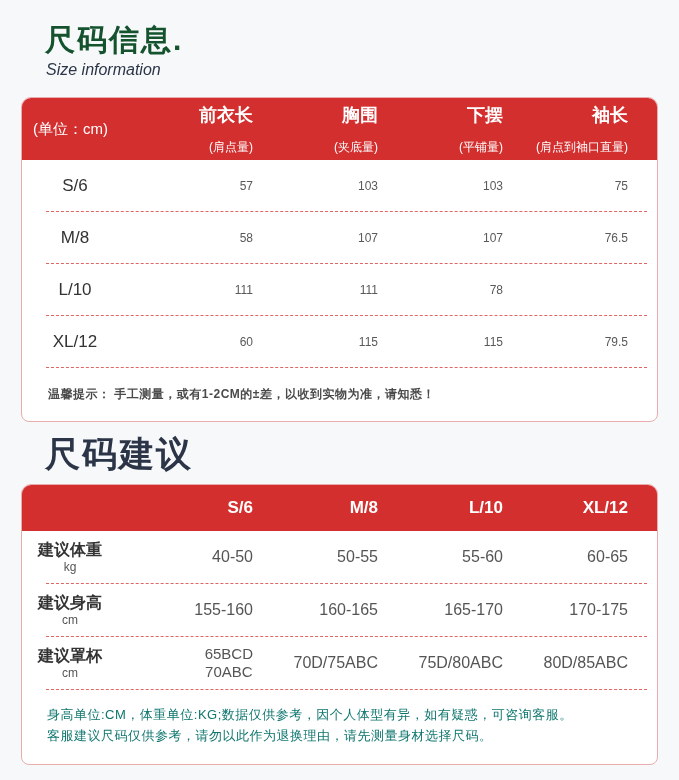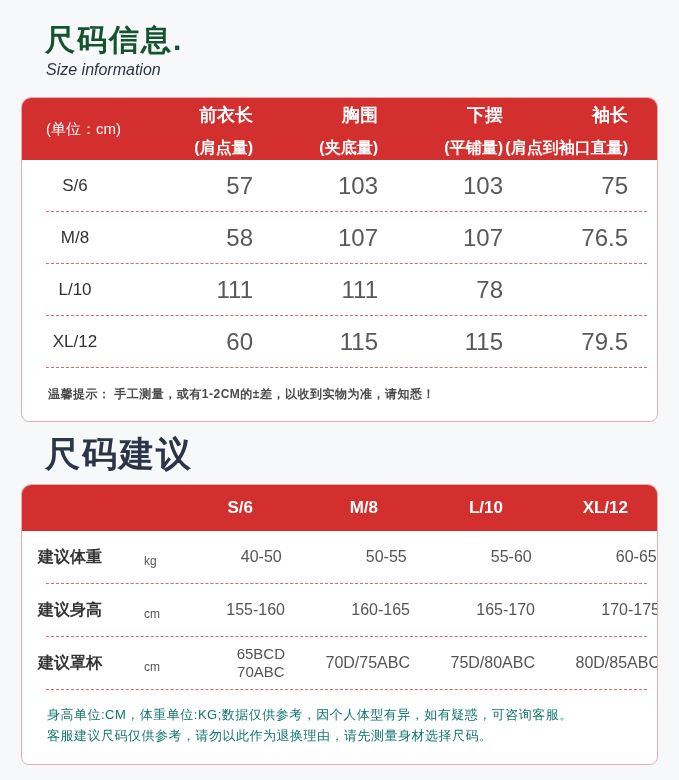--- a/index.html
+++ b/index.html
@@ -62,27 +62,27 @@
     border-top: 1.5px dashed #e06565;
     margin: 0 10px 0 24px;
   }
 
   
   .t1-header {
     background: #d42f2f;
     color: #ffffff;
     height: 62px;
   }
-  .t1-unit { padding-left: 24px; font-size: 15px; white-space: nowrap; }
+  .t1-unit { padding-left: 11px; font-size: 15px; white-space: nowrap; }
   .t1-col-name { font-size: 18px; font-weight: 700; line-height: 22px; white-space: nowrap; }
-  .t1-col-sub { font-size: 16px; line-height: 15px; margin-top: 14px; white-space: nowrap; font-weight: bold; }
+  .t1-col-sub { font-size: 12px; line-height: 15px; margin-top: 14px; white-space: nowrap; }
   .t1-row { height: 51px; }
   .t1-size { padding-left: 0; justify-content: center; width: 100%; font-size: 17px; color: #333; }
   .t1-size-inner { width: 100%; text-align: center; }
-  .t1-val { font-size: 24px; color: #595959; }
+  .t1-val { font-size: 12px; color: #595959; }
   .t1-note {
     height: 53px;
     display: flex;
     align-items: center;
     padding-left: 26px;
     font-size: 12px;
     color: #4a4a4a;
     letter-spacing: 0.5px;
     font-weight: bold;
   }
@@ -91,24 +91,24 @@
   .tbl2 { margin-top: 14px; }
   .t2-header {
     background: #d42f2f;
     color: #ffffff;
     height: 46px;
   }
   .t2-head-cell { font-size: 17px; font-weight: 700; white-space: nowrap; }
   .t2-row { height: 52px; }
   .t2-label-wrap {
     display: flex;
-    align-items: flex-end;
+    flex-direction: column;
+    align-items: center;
     width: max-content;
     margin-left: 16px;
-    gap: 42px;
   }
   .t2-label { font-size: 16px; font-weight: 700; color: #333; white-space: nowrap; }
   .t2-unit { font-size: 12px; color: #555; line-height: 13px; }
   .t2-val { font-size: 16px; color: #555; white-space: pre-line; line-height: 1.2; }
   .t2-val-small { font-size: 15px; }
   .t2-notes {
     padding: 15px 25px 17px 25px;
     color: #0f766e;
     font-size: 13px;
     line-height: 1.6;

